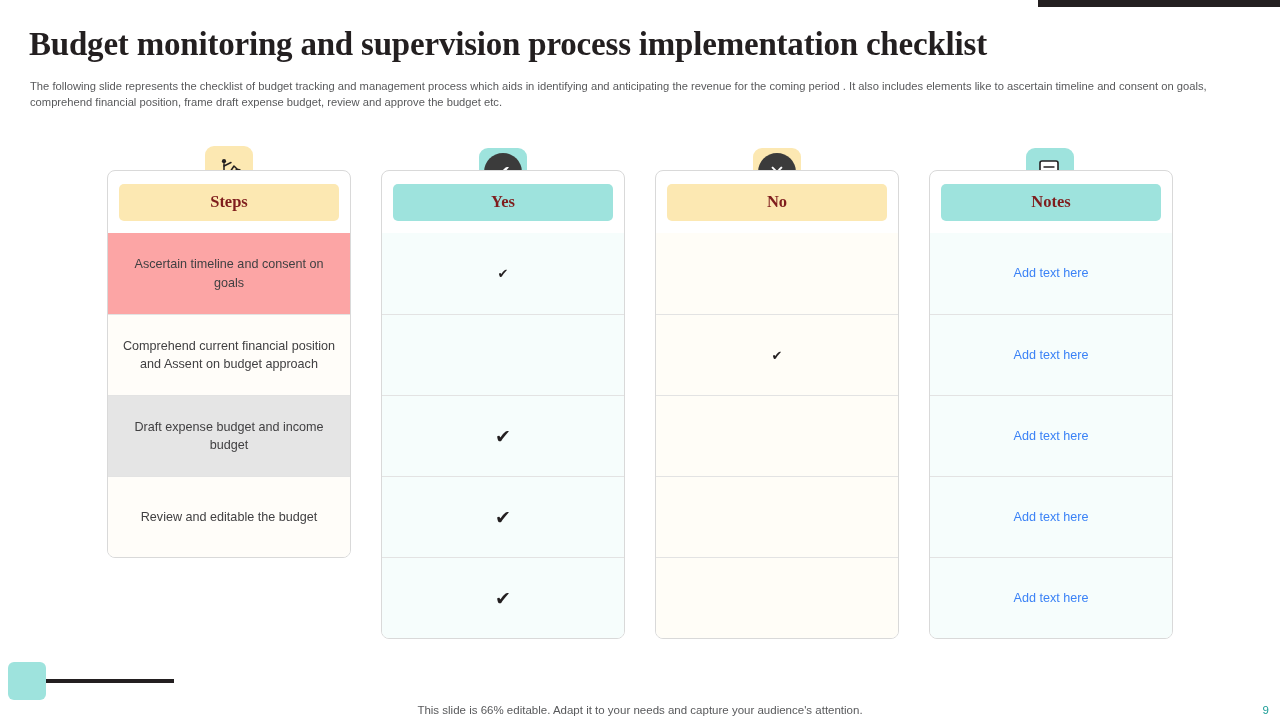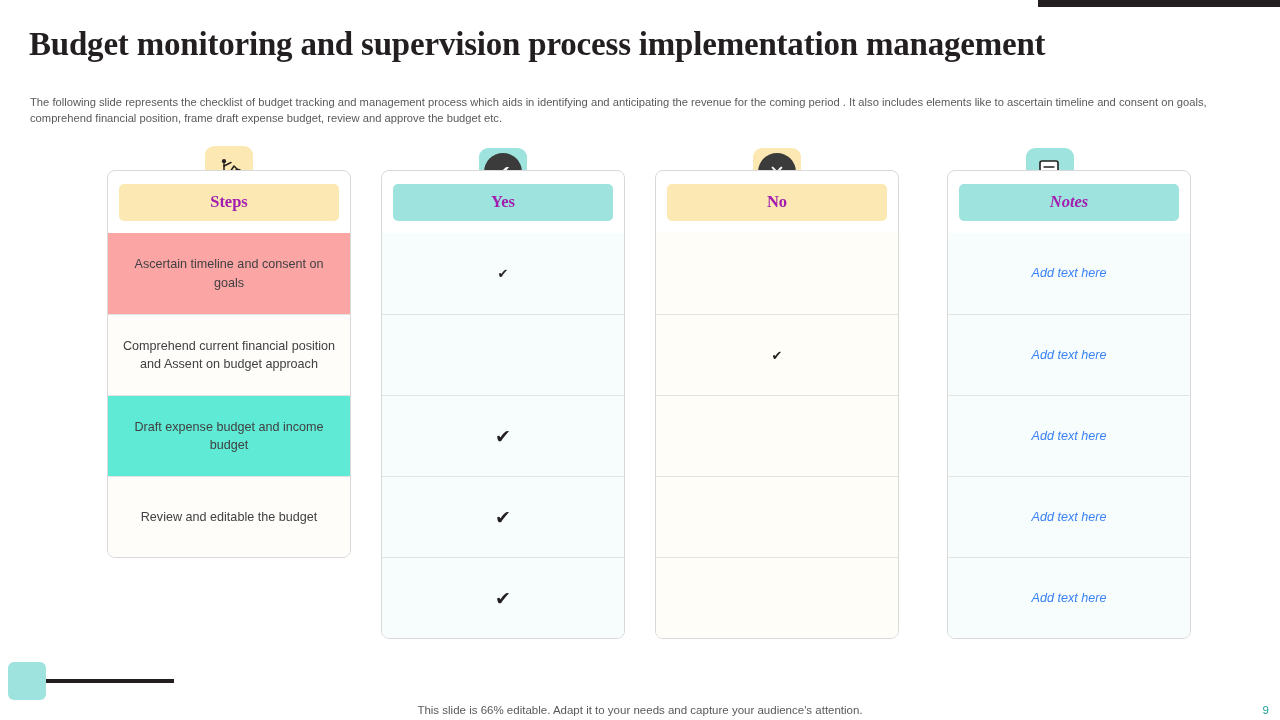--- a/index.html
+++ b/index.html
@@ -33,21 +33,21 @@
     font-family: "Liberation Serif", serif;
     font-weight: bold;
     font-size: 33px;
     color: #231f20;
     letter-spacing: -0.2px;
     white-space: nowrap;
   }
 
   .subtitle {
     position: absolute;
-    top: 94px;
+    top: 78px;
     left: 30px;
     width: 1212px;
     font-size: 11.2px;
     line-height: 16px;
     color: #58595b;
   }
 
   
   .board {
     position: absolute;
@@ -61,41 +61,41 @@
     width: 244px;
     border: 1px solid #d9d9d9;
     border-radius: 8px;
     background: #ffffff;
     box-sizing: border-box;
     overflow: hidden;
   }
   .col.c0 { left: 0px; }
   .col.c1 { left: 274px; }
   .col.c2 { left: 548px; }
-  .col.c3 { left: 840px; font-style: italic; }
+  .col.c3 { left: 822px; }
 
   .col-header-wrap {
     height: 62px;
     display: flex;
     align-items: center;
     justify-content: center;
     padding: 0 11px;
     box-sizing: border-box;
   }
   .col-header {
     width: 100%;
     height: 37px;
     border-radius: 5px;
     display: flex;
     align-items: center;
     justify-content: center;
     font-family: "Liberation Serif", serif;
     font-weight: bold;
     font-size: 16.5px;
-    color: #a21caf;
+    color: #7f1d1d;
   }
 
   .cell {
     height: 81px;
     border-top: 1px solid #e3e3e3;
     display: flex;
     align-items: center;
     justify-content: center;
     text-align: center;
     box-sizing: border-box;
@@ -177,21 +177,21 @@
     bottom: 4px;
     font-size: 11.5px;
     color: #1a9d96;
   }
 </style>
 </head>
 <body>
 
 <div class="top-bar"></div>
 
-<div class="title">Budget monitoring and supervision process implementation management</div>
+<div class="title">Budget monitoring and supervision process implementation checklist</div>
 <div class="subtitle">The following slide represents the checklist of budget tracking and management process which aids in identifying and anticipating the revenue for the coming period . It also includes elements like to ascertain timeline and consent on goals, comprehend financial position, frame draft expense budget, review and approve the budget etc.</div>
 
 <div class="badge b0">
   <svg width="28" height="28" viewBox="0 0 28 28">
     <circle cx="9" cy="5.2" r="2.1" fill="#231f20"></circle>
     <path d="M9 7.8 L9 15 M9 15 L6 21 M9 15 L12.5 20.5" stroke="#231f20" stroke-width="1.5" fill="none" stroke-linecap="round"></path>
     <path d="M9 10 L16 6.5" stroke="#231f20" stroke-width="1.5" stroke-linecap="round"></path>
     <path d="M15 16 L19 10 L23 14" stroke="#231f20" stroke-width="1.5" fill="none" stroke-linecap="round" stroke-linejoin="round"></path>
     <circle cx="23" cy="16.5" r="3" fill="none" stroke="#231f20" stroke-width="1.5"></circle>
     <path d="M2 22 H25" stroke="#231f20" stroke-width="1.5" stroke-linecap="round"></path>
@@ -219,21 +219,21 @@
 </div>
 
 <div class="board">
 
   <div class="col c0">
     <div class="col-header-wrap">
       <div class="col-header" style="background:#fce8b2">Steps</div>
     </div>
     <div class="cell first" style="background:#fca5a5">Ascertain timeline and consent on goals</div>
     <div class="cell" style="background:#fffdf9">Comprehend current financial position and Assent on budget approach</div>
-    <div class="cell" style="background:#5eead4">Draft expense budget and income budget</div>
+    <div class="cell" style="background:#e5e5e5">Draft expense budget and income budget</div>
     <div class="cell" style="background:#fffdf9">Review and editable the budget</div>
   </div>
 
   <div class="col c1">
     <div class="col-header-wrap">
       <div class="col-header" style="background:#9ee3dd">Yes</div>
     </div>
     <div class="cell first" style="background:#f6fdfc">
         <span class="check small">✔</span>
       </div>

